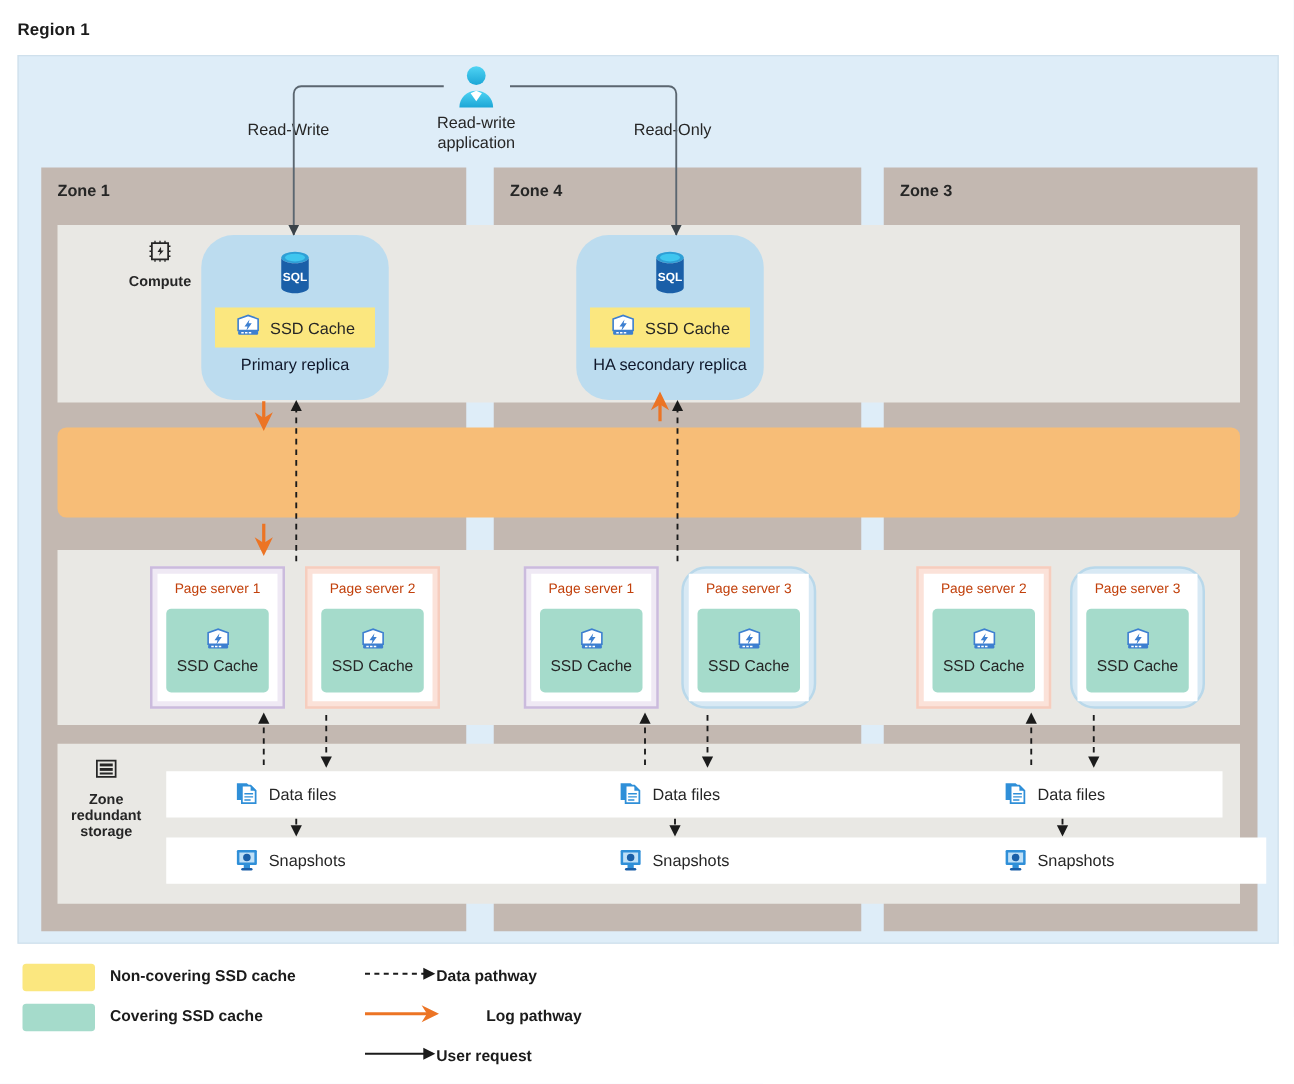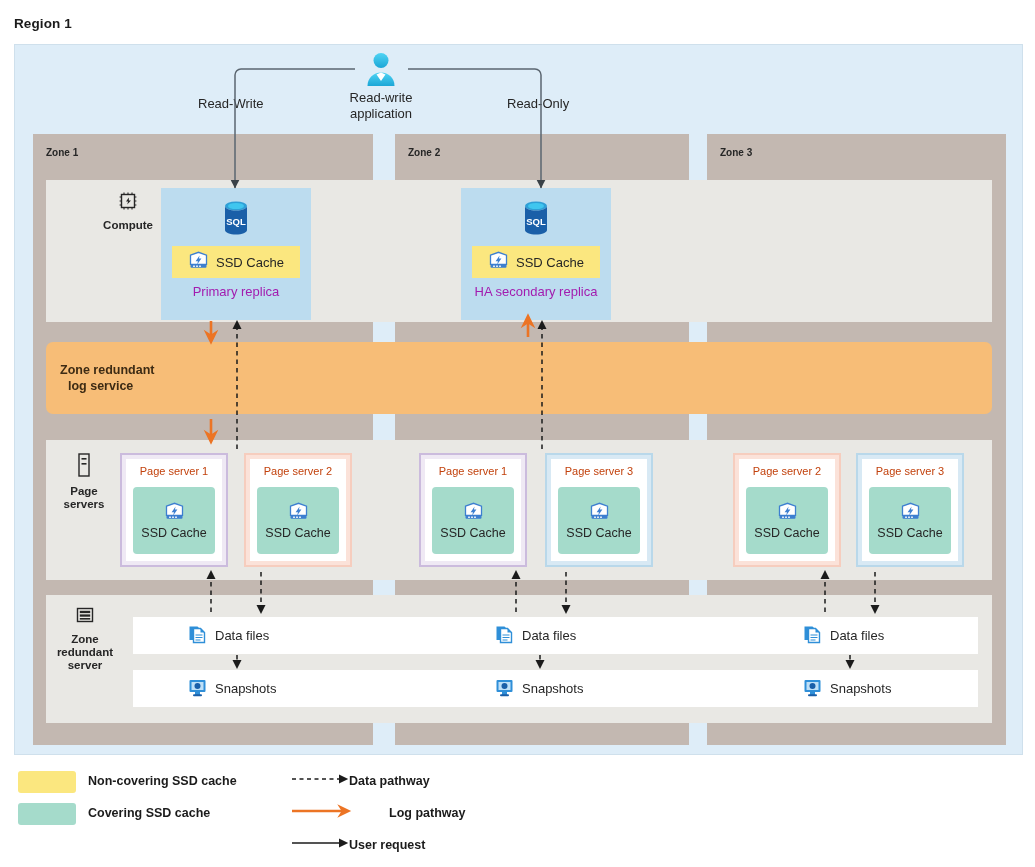--- a/index.html
+++ b/index.html
@@ -31,77 +31,77 @@
   }
   .person{width:40px;height:40px;display:block;margin:0 auto;}
   .urtext{position:absolute;font-size:13px;color:#262626;white-space:nowrap;}
 
   
   .zone-col{position:absolute;top:134px;height:611px;background:#c3b8b1;}
   #zone1-col{left:33px;width:340px;}
   #zone2-col{left:395px;width:294px;}
   #zone3-col{left:707px;width:299px;}
   .zone-head{position:absolute;top:0;left:0;height:38px;line-height:38px;
-    font-size:10px;font-weight:bold;color:#262626;padding-left:13px;}
+    font-size:13px;font-weight:bold;color:#262626;padding-left:13px;}
 
   
   .panel{position:absolute;background:#e9e8e4;}
   #compute-panel{left:46px;top:180px;width:946px;height:142px;}
   #pageserver-panel{left:46px;top:440px;width:946px;height:140px;}
   #storage-panel{left:46px;top:595px;width:946px;height:128px;}
 
   .panel-tag{position:absolute;text-align:center;font-size:11.5px;
     font-weight:bold;color:#262626;line-height:13px;}
   .panel-tag .glyph{display:block;margin:0 auto 4px auto;}
 
   
-  .replica{position:absolute;background:#bcdcef;width:150px;height:132px;}
+  .replica{position:absolute;background:#bcdcef;width:150px;height:132px;border-radius:26px;}
   #replica-primary{left:161px;top:188px;}
   #replica-ha{left:461px;top:188px;}
   .replica .sqlicon{position:absolute;left:50%;margin-left:-17px;top:10px;}
   .replica .cachebar{
     position:absolute;left:11px;top:58px;width:128px;height:32px;
     background:#fbe77f;display:flex;align-items:center;justify-content:center;gap:7px;
     font-size:13px;color:#262626;
   }
   .replica .rname{
     position:absolute;left:0;top:96px;width:100%;text-align:center;
-    font-size:13px;color:#a21caf;
+    font-size:13px;color:#0f172a;
   }
 
   
   #log-band{
     position:absolute;left:46px;top:342px;width:946px;height:72px;
     background:#f7bd77;border-radius:7px;
   }
   #log-band-label{
     position:absolute;left:60px;top:362px;width:150px;
     font-size:12.5px;font-weight:bold;color:#3d2b14;line-height:16px;
   }
 
   
   .ps-outer{position:absolute;top:453px;width:108px;height:114px;
     border:2px solid #c9b9dd;background:#ffffff;padding:4px;box-sizing:border-box;}
   .ps-outer.purple{border-color:#cbbbdd;background:#efe9f4;}
   .ps-outer.pink{border-color:#f6cdbe;background:#fbe2d9;}
-  .ps-outer.blue{border-color:#b9d8ea;background:#d8e9f4;}
+  .ps-outer.blue{border-color:#b9d8ea;background:#d8e9f4;border-radius:20px;}
   .ps-inner{width:100%;height:100%;background:#ffffff;position:relative;}
   .ps-title{position:absolute;left:0;top:6px;width:100%;text-align:center;
     font-size:11px;color:#c2410c;}
   .ps-cache{
     position:absolute;left:7px;top:28px;right:7px;bottom:7px;
     background:#a5dbcb;border-radius:4px;
     display:flex;flex-direction:column;align-items:center;justify-content:center;gap:2px;
     font-size:12.5px;color:#262626;
   }
 
   
   .store-row{position:absolute;left:133px;width:845px;height:37px;background:#ffffff;}
   #store-data{top:617px;}
-  #store-snap{top:670px;}
+  #store-snap{top:670px;padding-left:35px;}
   .store-cell{position:absolute;top:0;height:37px;display:flex;align-items:center;gap:8px;
     font-size:13px;color:#262626;}
 
   
   #legend{position:absolute;left:0;top:757px;width:1035px;height:110px;background:#ffffff;}
   .sw{position:absolute;width:58px;height:22px;border-radius:3px;}
   .lg-text{position:absolute;font-size:12.5px;font-weight:bold;color:#1b1b1b;white-space:nowrap;}
 
   svg.ovl{position:absolute;left:0;top:0;width:1035px;height:867px;pointer-events:none;}
 </style>
@@ -110,21 +110,21 @@
 
 <div class="canvas">
 
   <div id="region-title">Region 1</div>
   <div id="region-frame"></div>
 
   <div class="zone-col" id="zone1-col">
     <div class="zone-head">Zone 1</div>
   </div>
   <div class="zone-col" id="zone2-col">
-    <div class="zone-head">Zone 2</div>
+    <div class="zone-head">Zone 4</div>
   </div>
   <div class="zone-col" id="zone3-col">
     <div class="zone-head">Zone 3</div>
   </div>
 
   <div class="panel" id="compute-panel"></div>
   <div class="panel" id="pageserver-panel"></div>
   <div class="panel" id="storage-panel"></div>
 
   <div class="panel-tag" style="left:52px;top:190px;width:64px;margin-left:44px;">
@@ -134,51 +134,36 @@
         <path d="M11.8 7.4 L9 11.6 h2.1 l-.9 3 L14 10.4 h-2.1z" fill="#262626"></path>
         <g stroke="#262626" stroke-width="1.1">
           <path d="M7 4.5V2.6M11 4.5V2.6M15 4.5V2.6M7 17.5v1.9M11 17.5v1.9M15 17.5v1.9"></path>
           <path d="M4.5 7H2.6M4.5 11H2.6M4.5 15H2.6M17.5 7h1.9M17.5 11h1.9M17.5 15h1.9"></path>
         </g>
       </svg>
     </span>
     <span>Compute</span>
   </div>
 
-  <div class="panel-tag" style="left:52px;top:452px;width:64px;">
-    <span class="glyph">
-      <svg width="18" height="26" viewBox="0 0 18 26">
-        <rect x="4" y="2" width="10" height="22" fill="none" stroke="#262626" stroke-width="1.4"></rect>
-        <rect x="6.5" y="6" width="5" height="1.6" fill="#262626"></rect>
-        <rect x="6.5" y="11" width="5" height="1.6" fill="#262626"></rect>
-      </svg>
-    </span>
-    <span>Page</span><br>
-    <span>servers</span>
-  </div>
 
   <div class="panel-tag" style="left:50px;top:604px;width:70px;">
     <span class="glyph">
       <svg width="22" height="22" viewBox="0 0 22 22">
         <rect x="3.5" y="4.5" width="15" height="13" fill="none" stroke="#262626" stroke-width="1.4"></rect>
         <rect x="5.8" y="6.8" width="10.4" height="2.3" fill="#262626"></rect>
         <rect x="5.8" y="10.4" width="10.4" height="2.3" fill="#262626"></rect>
         <rect x="5.8" y="14" width="10.4" height="1.6" fill="#262626"></rect>
       </svg>
     </span>
     <span>Zone</span><br>
     <span>redundant</span><br>
-    <span>server</span>
+    <span>storage</span>
   </div>
 
   <div id="log-band"></div>
-  <div id="log-band-label">
-    <span>Zone redundant</span><br>
-    <span style="margin-left:8px">log service</span>
-  </div>
 
   <div class="replica" id="replica-primary">
     <span class="sqlicon">
       <svg width="34" height="42" viewBox="0 0 34 42">
         <ellipse cx="17" cy="8" rx="11" ry="4.6" fill="#2f9fd6"></ellipse>
         <path d="M6 8v24c0 2.6 4.9 4.6 11 4.6s11-2 11-4.6V8c0 2.6-4.9 4.6-11 4.6S6 10.6 6 8z" fill="#1a5fa8"></path>
         <ellipse cx="17" cy="8" rx="8" ry="3.1" fill="#3fc6ef"></ellipse>
         <text x="17" y="27" font-family="Liberation Sans, sans-serif" font-size="9.5" font-weight="bold" fill="#ffffff" text-anchor="middle">SQL</text>
       </svg>
     </span>

